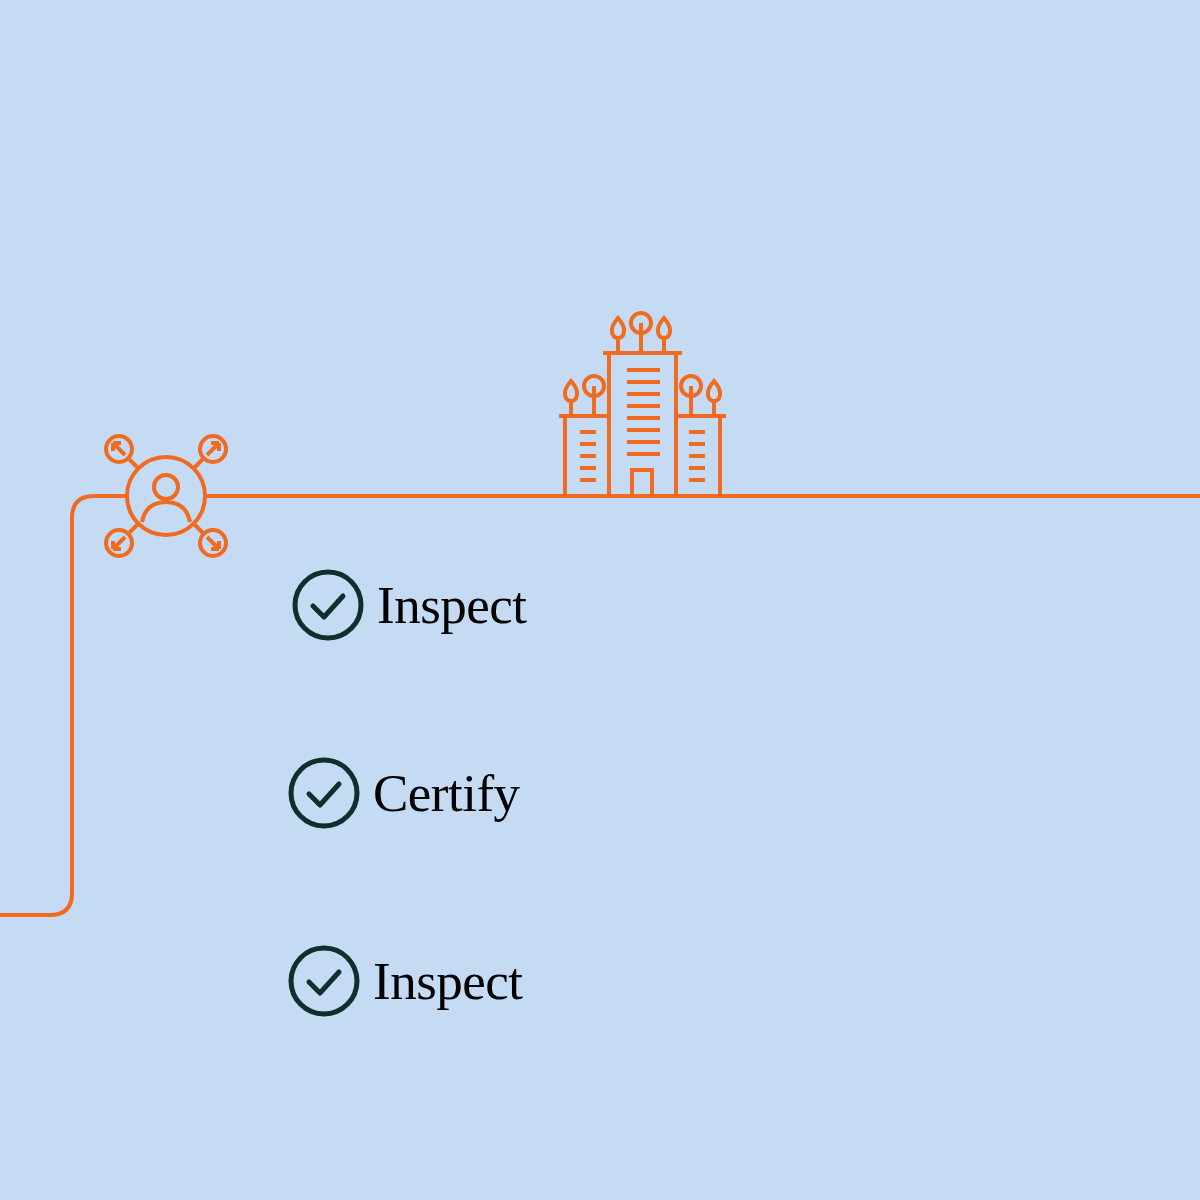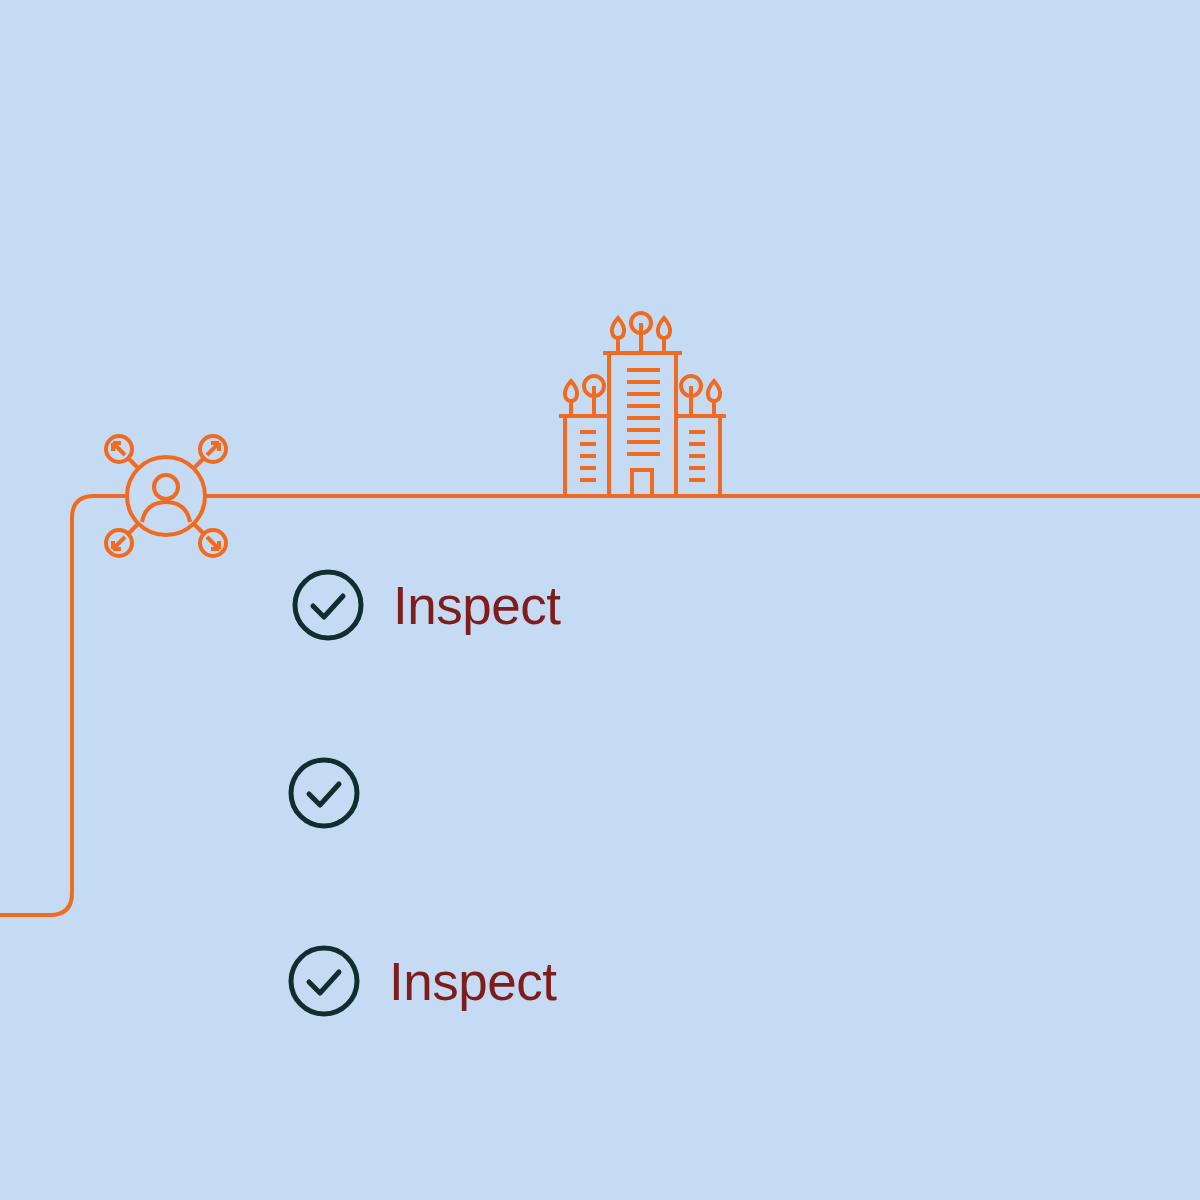--- a/index.html
+++ b/index.html
@@ -9,25 +9,25 @@
       position: relative;
       font-family: "Liberation Sans", sans-serif;
     }
     .canvas { position: absolute; left: 0; top: 0; width: 1200px; height: 1200px; }
     .check-item {
       position: absolute;
       display: flex; align-items: center;
     }
     .check-icon { width: 74px; height: 74px; display: block; }
     .check-label {
-      font-family: Liberation Sans, sans-serif;
+      font-family: Liberation Serif, serif;
       font-size: 53px;
       font-weight: 400;
-      color: #7f1d1d;
-      margin-left: 28px;
+      color: #000000;
+      margin-left: 12px;
       letter-spacing: -0.5px;
       line-height: 1;
     }
   </style>
 </head>
 <body>
 
 <svg class="canvas" viewBox="0 0 1200 1200" xmlns="http://www.w3.org/2000/svg">
 
   <path d="M0 915 L50 915 Q72 915 72 893 L72 518 Q72 496 94 496 L127 496 M205 496 L1200 496" fill="none" stroke="#f06a1f" stroke-width="4"></path>
@@ -108,20 +108,21 @@
     <path d="M22 38 L33 49 L52 28" fill="none" stroke="#0f2e2e" stroke-width="5" stroke-linecap="round" stroke-linejoin="round"></path>
   </svg>
   <span class="check-label">Inspect</span>
 </div>
 
 <div class="check-item" style="left:287px; top:756px;">
   <svg class="check-icon" viewBox="0 0 74 74">
     <circle cx="37" cy="37" r="33" fill="none" stroke="#0f2e2e" stroke-width="5"></circle>
     <path d="M22 38 L33 49 L52 28" fill="none" stroke="#0f2e2e" stroke-width="5" stroke-linecap="round" stroke-linejoin="round"></path>
   </svg>
+  <span class="check-label">Certify</span>
 </div>
 
 <div class="check-item" style="left:287px; top:944px;">
   <svg class="check-icon" viewBox="0 0 74 74">
     <circle cx="37" cy="37" r="33" fill="none" stroke="#0f2e2e" stroke-width="5"></circle>
     <path d="M22 38 L33 49 L52 28" fill="none" stroke="#0f2e2e" stroke-width="5" stroke-linecap="round" stroke-linejoin="round"></path>
   </svg>
   <span class="check-label">Inspect</span>
 </div>
 

